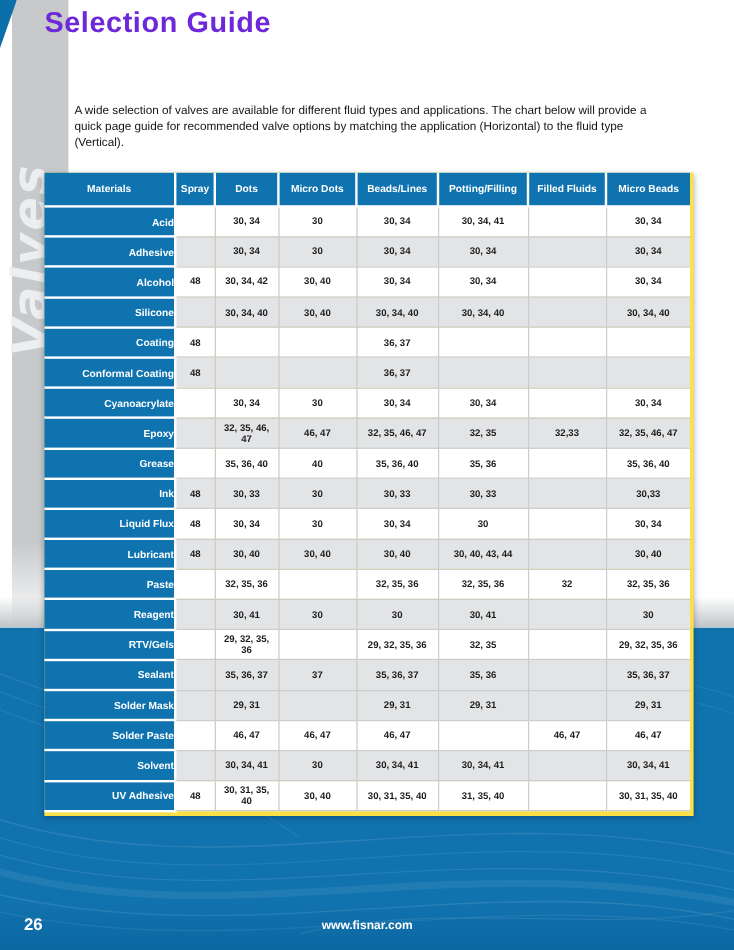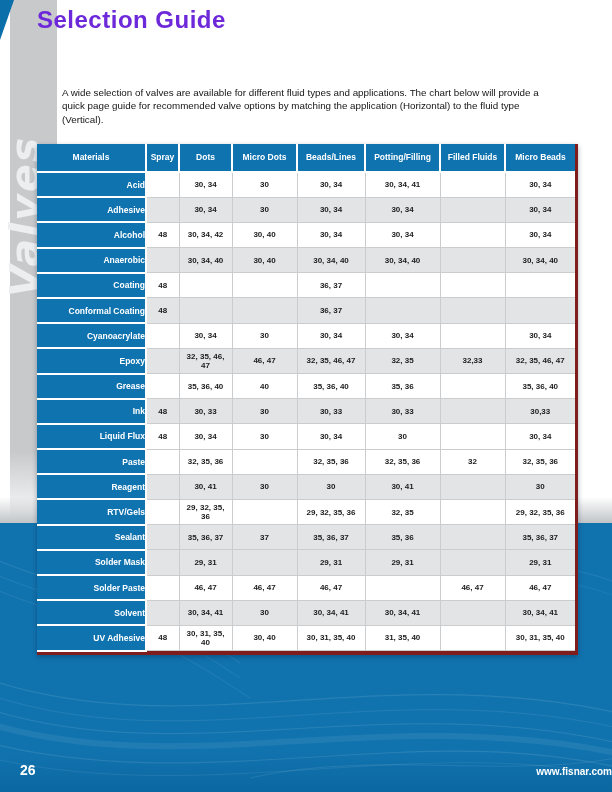--- a/index.html
+++ b/index.html
@@ -32,41 +32,41 @@
 
   
   .gray-strip { position:absolute; left:0; top:497px; width:612px; height:26px;
     background:linear-gradient(to bottom, rgba(255,255,255,0) 0%, #c0c4c7 100%); }
 
   
   .wave-zone { position:absolute; left:0; top:523px; width:612px; height:269px; }
 
   
   .table-wrap { position:absolute; left:37px; top:144px; width:541px;
-    background:#7f1d1d; padding:0 3px 3px 0;
+    background:#fde047; padding:0 3px 3px 0;
     box-shadow:0 2px 5px rgba(0,30,60,0.35); }
   table { width:538px; table-layout:fixed; border-collapse:collapse; }
   th { background:#0f73b0; color:#ffffff; font-size:8.5px; font-weight:700;
     height:28px; text-align:center; vertical-align:middle; line-height:1.2;
     border-right:2px solid #ffffff; border-bottom:2px solid #ffffff; padding:1px 2px; }
   th:last-child { border-right:none; }
   td.mat { background:#0f73b0; color:#ffffff; font-size:8.5px; font-weight:700;
     text-align:right; padding-left:8px; vertical-align:middle;
     border-right:2px solid #ffffff; border-bottom:2px solid #ffffff; }
   td.val { font-size:8px; font-weight:700; color:#1b1b1b; text-align:center;
     vertical-align:middle; background:#ffffff;
     border-right:1px solid #cbcccd; border-bottom:1px solid #cbcccd; padding:0 2px; }
   td.val:last-child { border-right:none; }
   tr.datarow { height:25.2px; }
   tr.alt td.val { background:#e3e4e6; }
 
   
   .page-number { position:absolute; left:20px; top:762px;
     font-size:14px; font-weight:700; color:#ffffff; }
-  .footer-url { position:absolute; left:0; top:766px; width:612px; text-align:right;
+  .footer-url { position:absolute; left:0; top:766px; width:612px; text-align:center;
     font-size:10px; font-weight:700; color:#ffffff; }
 </style>
 </head>
 <body>
 
 <div class="page">
 
   <div class="side-band"></div>
   <div class="corner-accent"></div>
   <div class="side-label">Valves</div>
@@ -150,21 +150,21 @@
     <td class="mat">Alcohol</td>
     <td class="val">48</td>
     <td class="val">30, 34, 42</td>
     <td class="val">30, 40</td>
     <td class="val">30, 34</td>
     <td class="val">30, 34</td>
     <td class="val"></td>
     <td class="val">30, 34</td>
   </tr>
           <tr class="datarow alt">
-    <td class="mat">Anaerobic</td>
+    <td class="mat">Silicone</td>
     <td class="val"></td>
     <td class="val">30, 34, 40</td>
     <td class="val">30, 40</td>
     <td class="val">30, 34, 40</td>
     <td class="val">30, 34, 40</td>
     <td class="val"></td>
     <td class="val">30, 34, 40</td>
   </tr>
           <tr class="datarow">
     <td class="mat">Coating</td>
@@ -229,20 +229,30 @@
           <tr class="datarow">
     <td class="mat">Liquid Flux</td>
     <td class="val">48</td>
     <td class="val">30, 34</td>
     <td class="val">30</td>
     <td class="val">30, 34</td>
     <td class="val">30</td>
     <td class="val"></td>
     <td class="val">30, 34</td>
   </tr>
+          <tr class="datarow alt">
+    <td class="mat">Lubricant</td>
+    <td class="val">48</td>
+    <td class="val">30, 40</td>
+    <td class="val">30, 40</td>
+    <td class="val">30, 40</td>
+    <td class="val">30, 40, 43, 44</td>
+    <td class="val"></td>
+    <td class="val">30, 40</td>
+  </tr>
           <tr class="datarow">
     <td class="mat">Paste</td>
     <td class="val"></td>
     <td class="val">32, 35, 36</td>
     <td class="val"></td>
     <td class="val">32, 35, 36</td>
     <td class="val">32, 35, 36</td>
     <td class="val">32</td>
     <td class="val">32, 35, 36</td>
   </tr>

